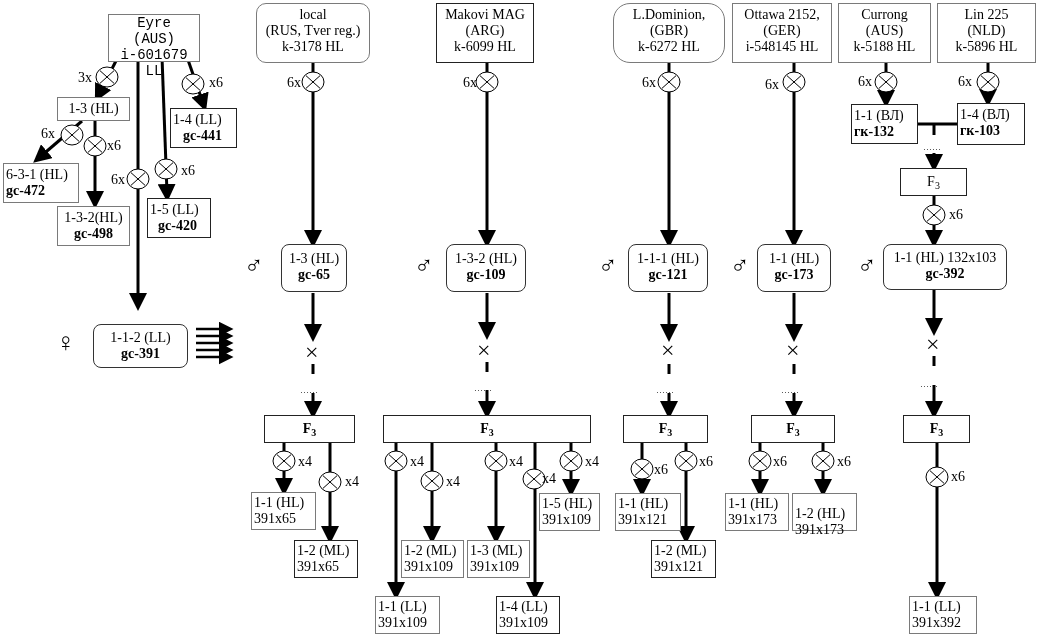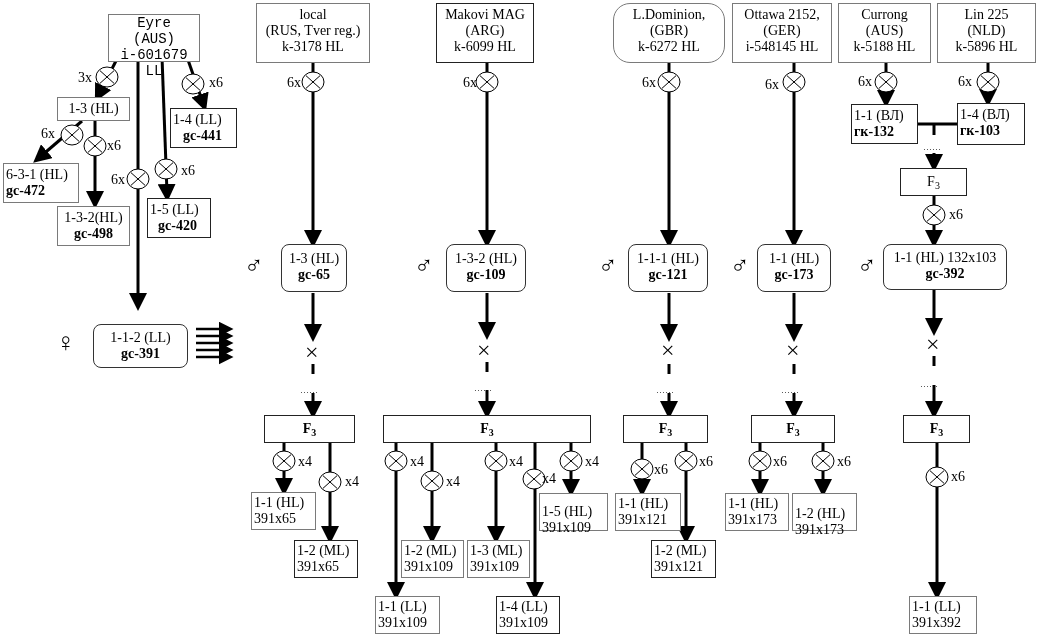--- a/index.html
+++ b/index.html
@@ -203,21 +203,21 @@
         <line x1="930" y1="483.3" x2="944" y2="470.7" stroke="#000" stroke-width="1"></line>
       </g>
     </g>
 </svg>
 
 <div class="box" style="left:108px;top:14px;width:92px;height:48px;font-family:Liberation Mono, monospace;">
   <div>Eyre</div>
   <div>(AUS)</div>
   <div>i-601679 LL</div>
 </div>
-<div class="box" style="left:256px;top:3px;width:114px;height:60px;padding-top:3px;">
+<div class="box" style="left:256px;top:3px;width:114px;height:60px;padding-top:3px;border-radius:10px;">
   <div>local</div>
   <div>(RUS, Tver reg.)</div>
   <div>k-3178 HL</div>
 </div>
 <div class="box dark" style="left:436px;top:3px;width:98px;height:60px;padding-top:3px;">
   <div>Makovi MAG</div>
   <div>(ARG)</div>
   <div>k-6099 HL</div>
 </div>
 <div class="box" style="left:613px;top:3px;width:112px;height:60px;padding-top:3px;border-radius:17px;">
@@ -338,21 +338,21 @@
     <div>391x109</div>
 </div>
 <div class="box left" style="left:467px;top:540px;width:63px;height:38px;padding-top:2px;">
   <div>1-3 (ML)</div>
     <div>391x109</div>
 </div>
 <div class="box dark left" style="left:496px;top:596px;width:64px;height:38px;padding-top:2px;">
   <div>1-4 (LL)</div>
     <div>391x109</div>
 </div>
-<div class="box left" style="left:539px;top:493px;width:69px;height:38px;padding-top:10px;">
+<div class="box left" style="left:539px;top:493px;width:61px;height:38px;padding-top:2px;">
   <div>1-5 (HL)</div>
     <div>391x109</div>
 </div>
 <div class="box left" style="left:615px;top:493px;width:66px;height:38px;padding-top:2px;">
   <div>1-1 (HL)</div>
     <div>391x121</div>
 </div>
 <div class="box dark left" style="left:651px;top:540px;width:65px;height:38px;padding-top:2px;">
   <div>1-2 (ML)</div>
     <div>391x121</div>

